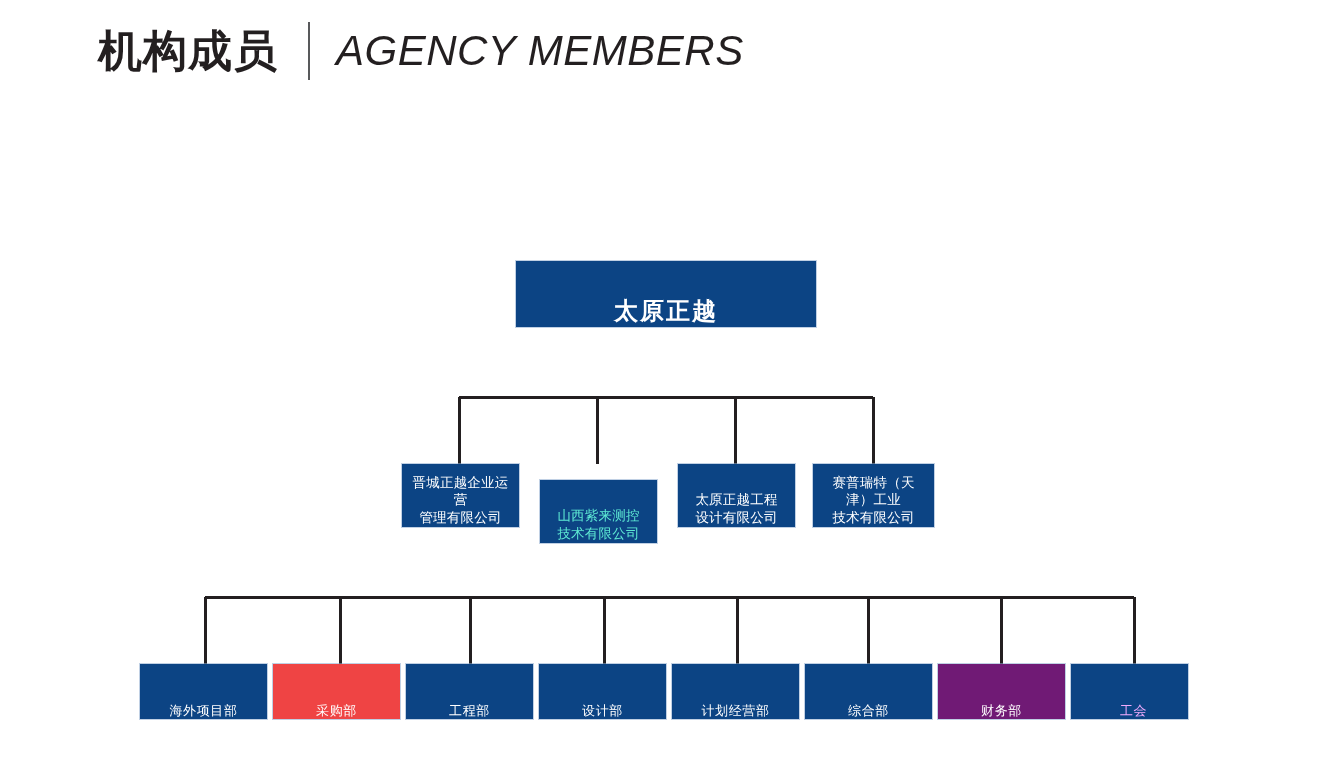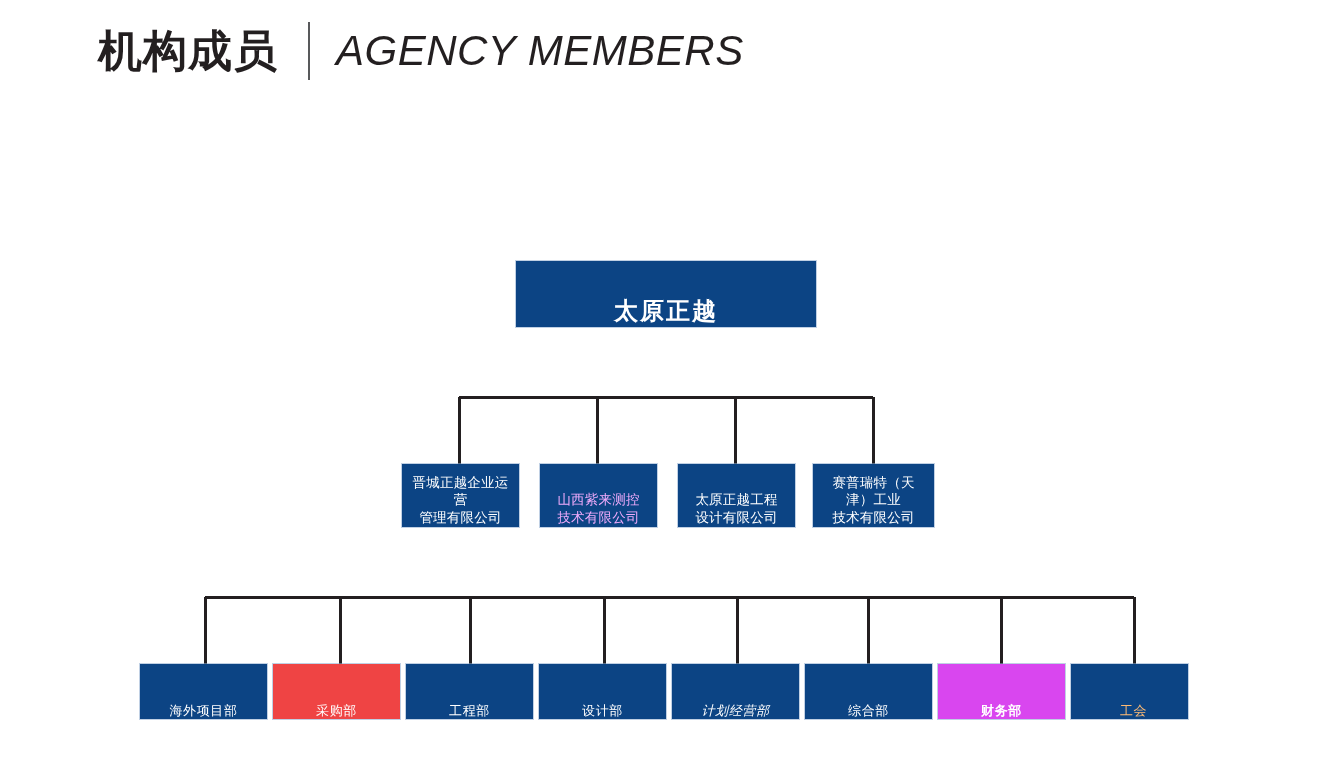--- a/index.html
+++ b/index.html
@@ -126,47 +126,47 @@
       <line x1="1001" y1="597" x2="1001" y2="664" stroke="#231f20" stroke-width="3" shape-rendering="crispEdges"></line>
       <line x1="1134" y1="597" x2="1134" y2="664" stroke="#231f20" stroke-width="3" shape-rendering="crispEdges"></line>
     </svg>
   <div id="nodes-layer">
       <div class="node node-root" style="left: 516px; top: 261px; width: 300px; height: 66px; background: rgb(12, 68, 132); color: rgb(255, 255, 255);">
         <span class="node-label">太原正越</span>
       </div>
       <div class="node node-sub" style="left: 402px; top: 464px; width: 117px; height: 63px; background: rgb(12, 68, 132); color: rgb(255, 255, 255);">
         <span class="node-label">晋城正越企业运营<br>管理有限公司</span>
       </div>
-      <div class="node node-sub" style="left: 540px; top: 464px; width: 117px; height: 63px; background: rgb(12, 68, 132); color: #f0abfc;">
+      <div class="node node-sub" style="left: 540px; top: 480px; width: 117px; height: 63px; background: rgb(12, 68, 132); color: #5eead4;">
         <span class="node-label">山西紫来测控<br>技术有限公司</span>
       </div>
       <div class="node node-sub" style="left: 678px; top: 464px; width: 117px; height: 63px; background: rgb(12, 68, 132); color: rgb(255, 255, 255);">
         <span class="node-label">太原正越工程<br>设计有限公司</span>
       </div>
       <div class="node node-sub" style="left: 813px; top: 464px; width: 121px; height: 63px; background: rgb(12, 68, 132); color: rgb(255, 255, 255);">
         <span class="node-label">赛普瑞特（天津）工业<br>技术有限公司</span>
       </div>
       <div class="node node-dept" style="left: 140px; top: 664px; width: 127px; height: 55px; background: rgb(12, 68, 132); color: rgb(255, 255, 255);">
         <span class="node-label">海外项目部</span>
       </div>
       <div class="node node-dept" style="left: 273px; top: 664px; width: 127px; height: 55px; background: #ef4444; color: rgb(255, 255, 255);">
         <span class="node-label">采购部</span>
       </div>
       <div class="node node-dept" style="left: 406px; top: 664px; width: 127px; height: 55px; background: rgb(12, 68, 132); color: rgb(255, 255, 255);">
         <span class="node-label">工程部</span>
       </div>
       <div class="node node-dept" style="left: 539px; top: 664px; width: 127px; height: 55px; background: rgb(12, 68, 132); color: #ffffff;">
         <span class="node-label">设计部</span>
       </div>
-      <div class="node node-dept" style="left: 672px; top: 664px; width: 127px; height: 55px; background: rgb(12, 68, 132); color: rgb(255, 255, 255); font-style: italic;">
+      <div class="node node-dept" style="left: 672px; top: 664px; width: 127px; height: 55px; background: rgb(12, 68, 132); color: rgb(255, 255, 255);">
         <span class="node-label">计划经营部</span>
       </div>
       <div class="node node-dept" style="left: 805px; top: 664px; width: 127px; height: 55px; background: rgb(12, 68, 132); color: rgb(255, 255, 255);">
         <span class="node-label">综合部</span>
       </div>
-      <div class="node node-dept" style="left: 938px; top: 664px; width: 127px; height: 55px; background: #d946ef; color: rgb(255, 255, 255); font-weight: bold;">
+      <div class="node node-dept" style="left: 938px; top: 664px; width: 127px; height: 55px; background: #701a75; color: rgb(255, 255, 255);">
         <span class="node-label">财务部</span>
       </div>
-      <div class="node node-dept" style="left: 1071px; top: 664px; width: 117px; height: 55px; background: rgb(12, 68, 132); color: #fdba74; padding-left: 8px;">
+      <div class="node node-dept" style="left: 1071px; top: 664px; width: 117px; height: 55px; background: rgb(12, 68, 132); color: #f0abfc; padding-left: 8px;">
         <span class="node-label">工会</span>
       </div>
     </div>
 </div>
 
 </body></html>

